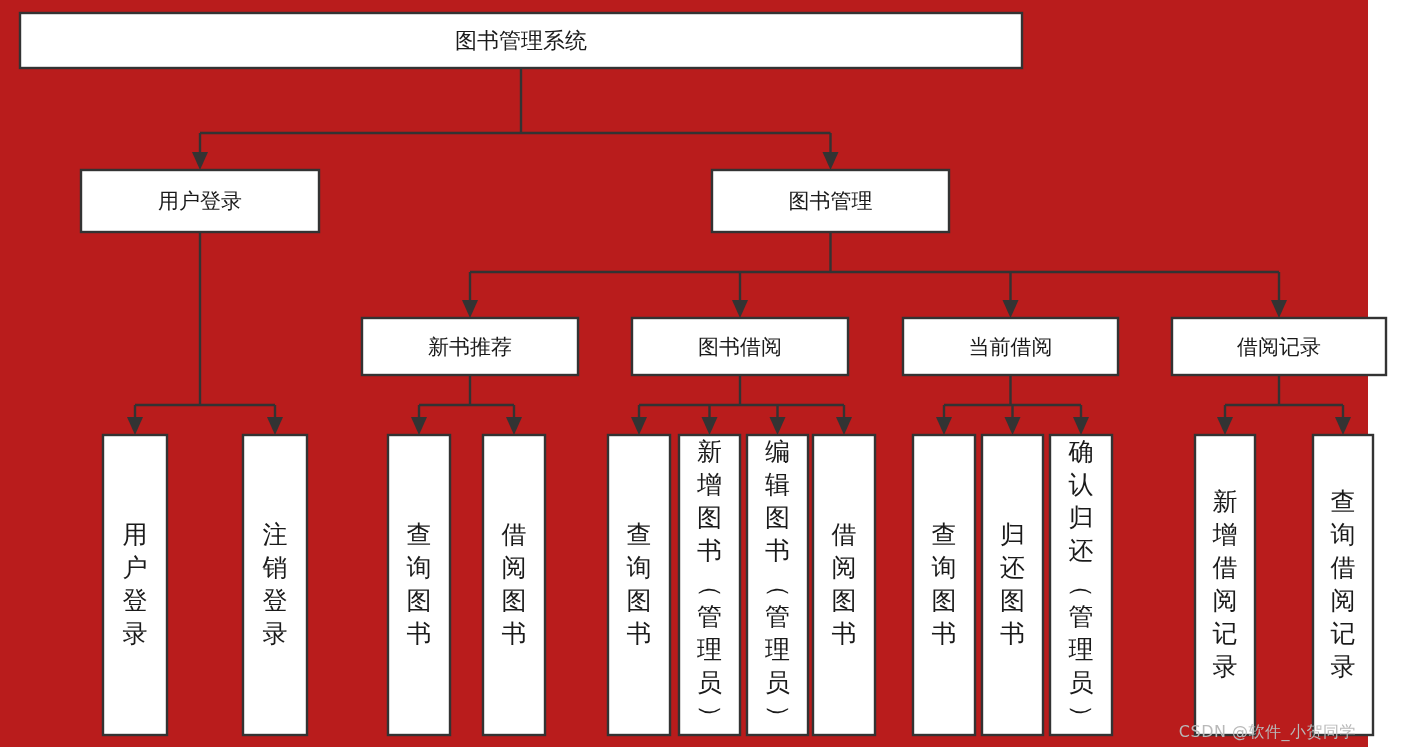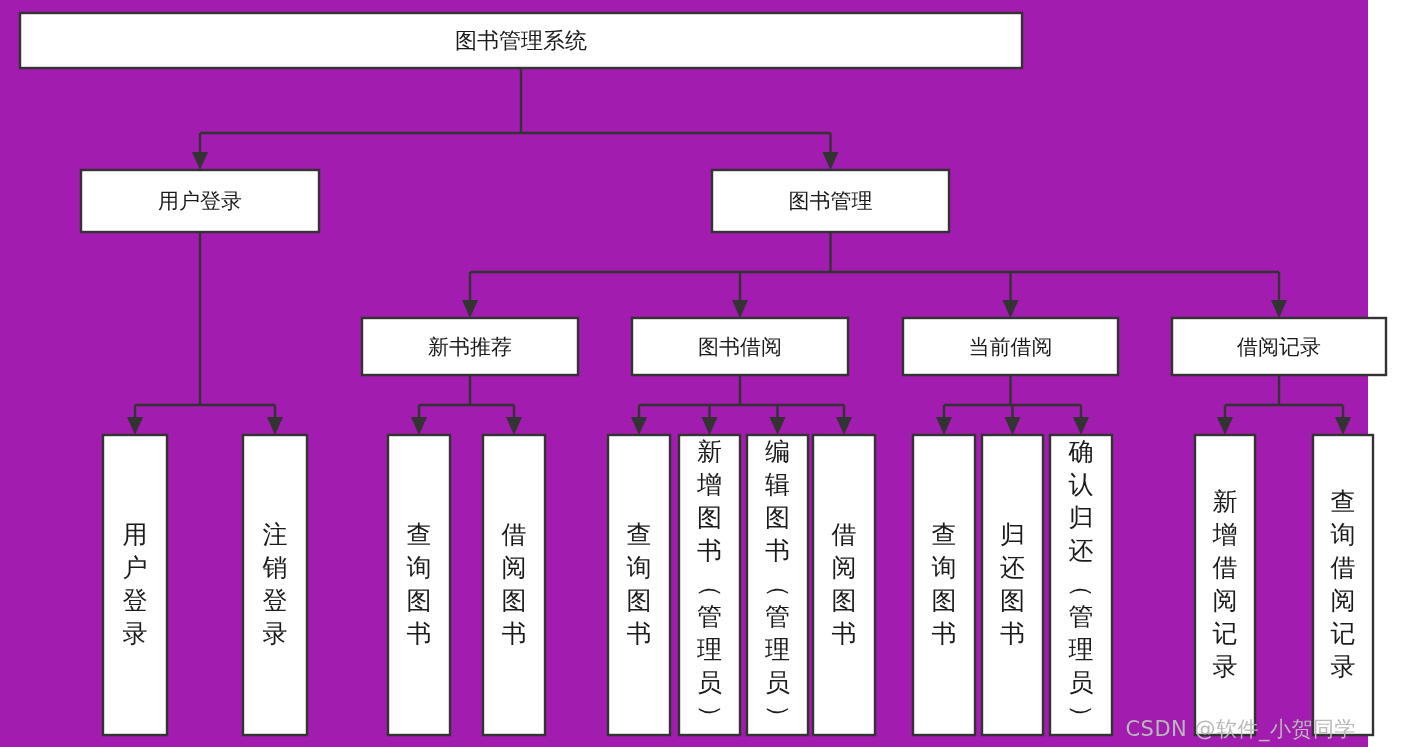--- a/index.html
+++ b/index.html
@@ -11,21 +11,21 @@
   body {
     width: 1405px;
     height: 747px;
     overflow: hidden;
     font-family: "DejaVu Sans", "Liberation Sans", sans-serif;
   }
   #diagram-root {
     position: relative;
     width: 1368px;
     height: 747px;
-    background: #a21caf;
+    background: #b91c1c;
   }
   svg#flowchart {
     display: block;
     width: 1405px;
     height: 747px;
   }
   .node-box {
     fill: #ffffff;
     stroke: #333333;
     stroke-width: 2.4;
@@ -58,21 +58,21 @@
     fill: #1a1a1a;
     font-size: 25px;
     text-anchor: middle;
     dominant-baseline: middle;
   }
   .watermark {
     position: absolute;
     right: 12px;
     bottom: 4px;
     font-family: "DejaVu Sans", "Liberation Sans", sans-serif;
-    font-size: 21px;
+    font-size: 16px;
     color: #b9b9b9;
     white-space: nowrap;
     letter-spacing: 0.5px;
   }
 </style>
 </head>
 <body>
 
 <div id="diagram-root">
   <svg id="flowchart" viewBox="0 0 1405 747" xmlns="http://www.w3.org/2000/svg">

